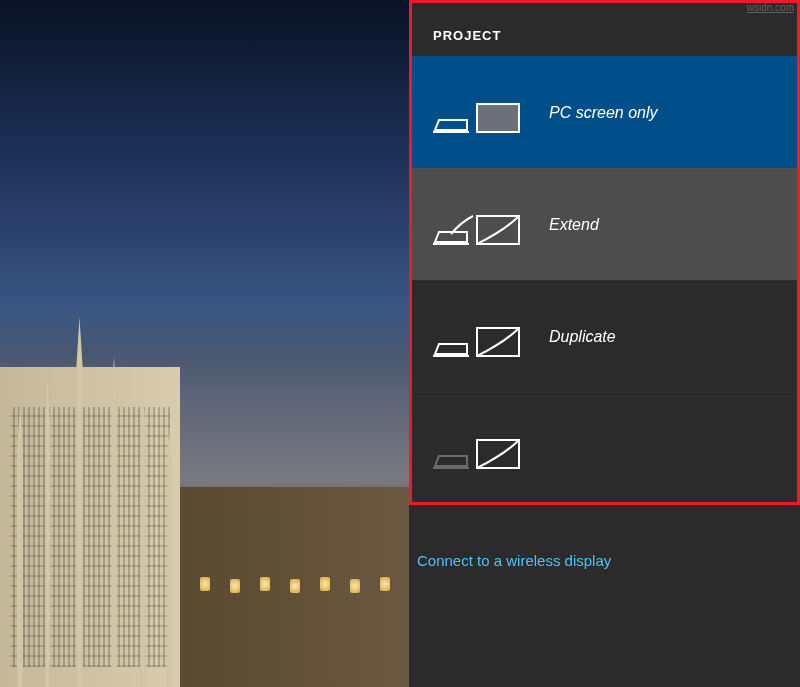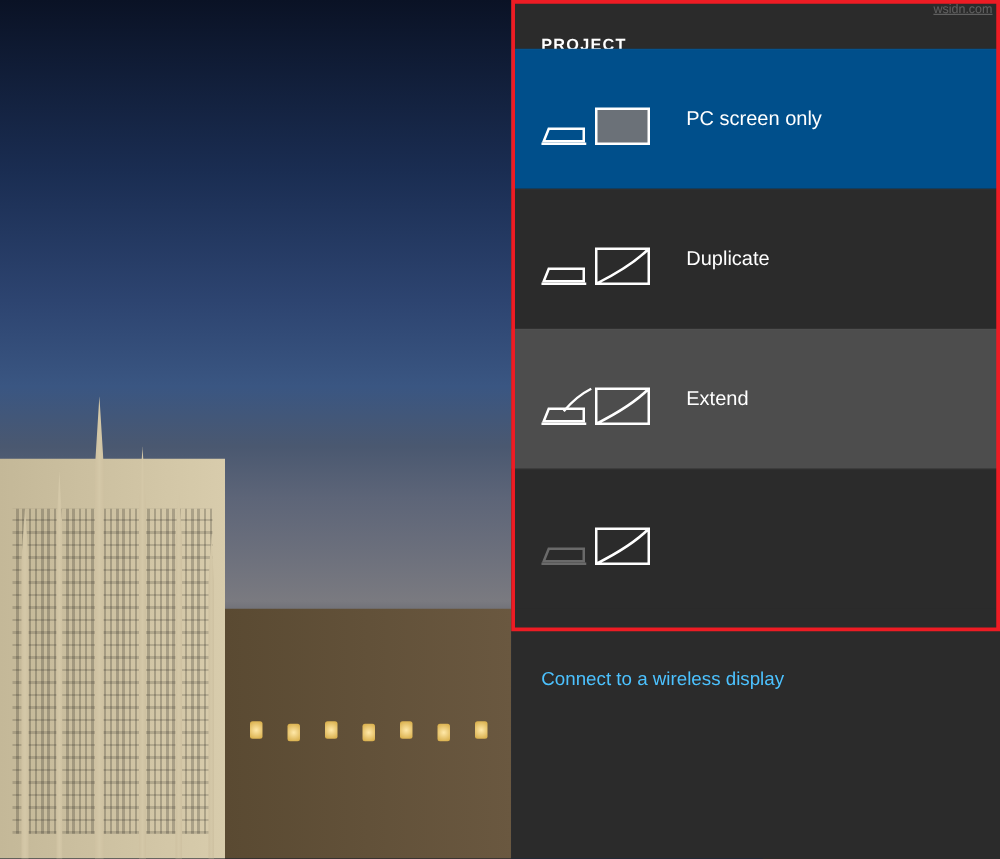--- a/index.html
+++ b/index.html
@@ -102,21 +102,21 @@
       position: absolute;
       top: 0;
       right: 0;
       width: 391px;
       height: 505px;
       border: 3px solid #ed1c24;
       pointer-events: none;
       z-index: 10;
     }
     .panel-header {
-      height: 39px;
+      height: 56px;
       padding: 28px 0 0 24px;
       background: #2b2b2b;
       color: #ffffff;
       font-size: 13px;
       font-weight: 600;
       letter-spacing: 1px;
     }
     .option {
       height: 112px;
       display: flex;
@@ -138,23 +138,24 @@
       display: flex;
       align-items: flex-end;
       justify-content: flex-start;
       gap: 6px;
     }
     .option-label {
       margin-left: 28px;
       color: #ffffff;
       font-size: 16px;
       font-weight: 400;
+      font-style: italic;
     }
     .wireless-link {
-      padding: 48px 0 0 24px;
+      padding: 48px 0 0 8px;
       color: #4cc2ff;
       font-size: 15px;
       cursor: pointer;
     }
     .watermark {
       position: absolute;
       top: 2px;
       right: 6px;
       font-size: 10px;
       color: rgba(255,255,255,0.25);
@@ -198,46 +199,46 @@
     <div class="option-icon">
       <svg width="88" height="40" viewBox="0 0 88 40">
         <path d="M 2 32 L 6 22 L 34 22 L 34 32 Z" fill="none" stroke="#ffffff" stroke-width="2"></path>
         <line x1="0" y1="34" x2="36" y2="34" stroke="#ffffff" stroke-width="2"></line>
         <rect x="44" y="6" width="42" height="28" fill="#6b7178" stroke="#ffffff" stroke-width="2"></rect>
       </svg>
     </div>
     <div class="option-label">PC screen only</div>
   </div>
 
-  <div class="option">
-    <div class="option-icon">
-      <svg width="88" height="40" viewBox="0 0 88 40">
-        <path d="M 2 32 L 6 22 L 34 22 L 34 32 Z" fill="none" stroke="#ffffff" stroke-width="2"></path>
-        <line x1="0" y1="34" x2="36" y2="34" stroke="#ffffff" stroke-width="2"></line>
-        <path d="M 44 34 L 44 6 L 86 6 L 86 34 Z M 44 34 Q 72 20 86 6" fill="none" stroke="#ffffff" stroke-width="2"></path>
-      </svg>
-    </div>
-    <div class="option-label">Duplicate</div>
-  </div>
-
   <div class="option hover">
     <div class="option-icon">
       <svg width="88" height="40" viewBox="0 0 88 40">
         <path d="M 2 32 L 6 22 L 34 22 L 34 32 Z" fill="none" stroke="#ffffff" stroke-width="2"></path>
         <line x1="0" y1="34" x2="36" y2="34" stroke="#ffffff" stroke-width="2"></line>
         <path d="M 18 24 Q 28 12 40 6" fill="none" stroke="#ffffff" stroke-width="2"></path>
         <path d="M 44 34 L 44 6 L 86 6 L 86 34 Z M 44 34 Q 72 20 86 6" fill="none" stroke="#ffffff" stroke-width="2"></path>
       </svg>
     </div>
     <div class="option-label">Extend</div>
   </div>
 
   <div class="option">
     <div class="option-icon">
       <svg width="88" height="40" viewBox="0 0 88 40">
+        <path d="M 2 32 L 6 22 L 34 22 L 34 32 Z" fill="none" stroke="#ffffff" stroke-width="2"></path>
+        <line x1="0" y1="34" x2="36" y2="34" stroke="#ffffff" stroke-width="2"></line>
+        <path d="M 44 34 L 44 6 L 86 6 L 86 34 Z M 44 34 Q 72 20 86 6" fill="none" stroke="#ffffff" stroke-width="2"></path>
+      </svg>
+    </div>
+    <div class="option-label">Duplicate</div>
+  </div>
+
+  <div class="option">
+    <div class="option-icon">
+      <svg width="88" height="40" viewBox="0 0 88 40">
         <path d="M 2 32 L 6 22 L 34 22 L 34 32 Z" fill="none" stroke="#6a6a6a" stroke-width="2"></path>
         <line x1="0" y1="34" x2="36" y2="34" stroke="#6a6a6a" stroke-width="2"></line>
         <path d="M 44 34 L 44 6 L 86 6 L 86 34 Z M 44 34 Q 72 20 86 6" fill="none" stroke="#ffffff" stroke-width="2"></path>
       </svg>
     </div>
   </div>
 
   <div class="wireless-link">Connect to a wireless display</div>
 </div>
 

